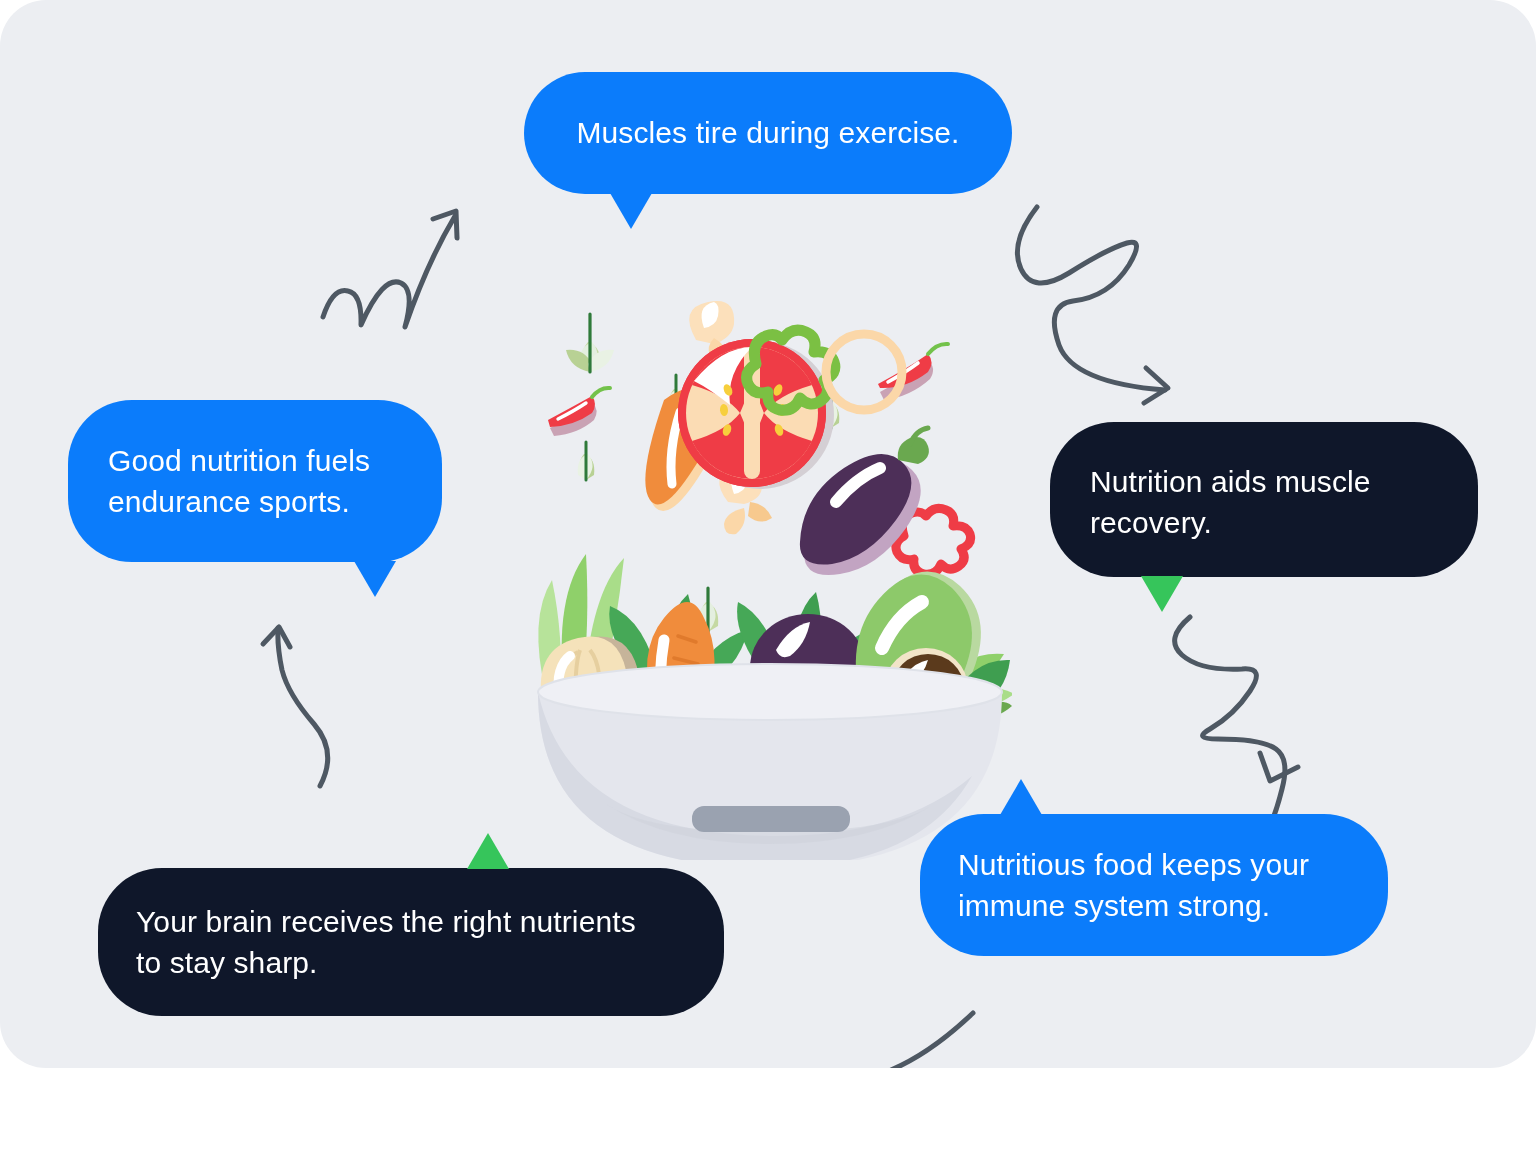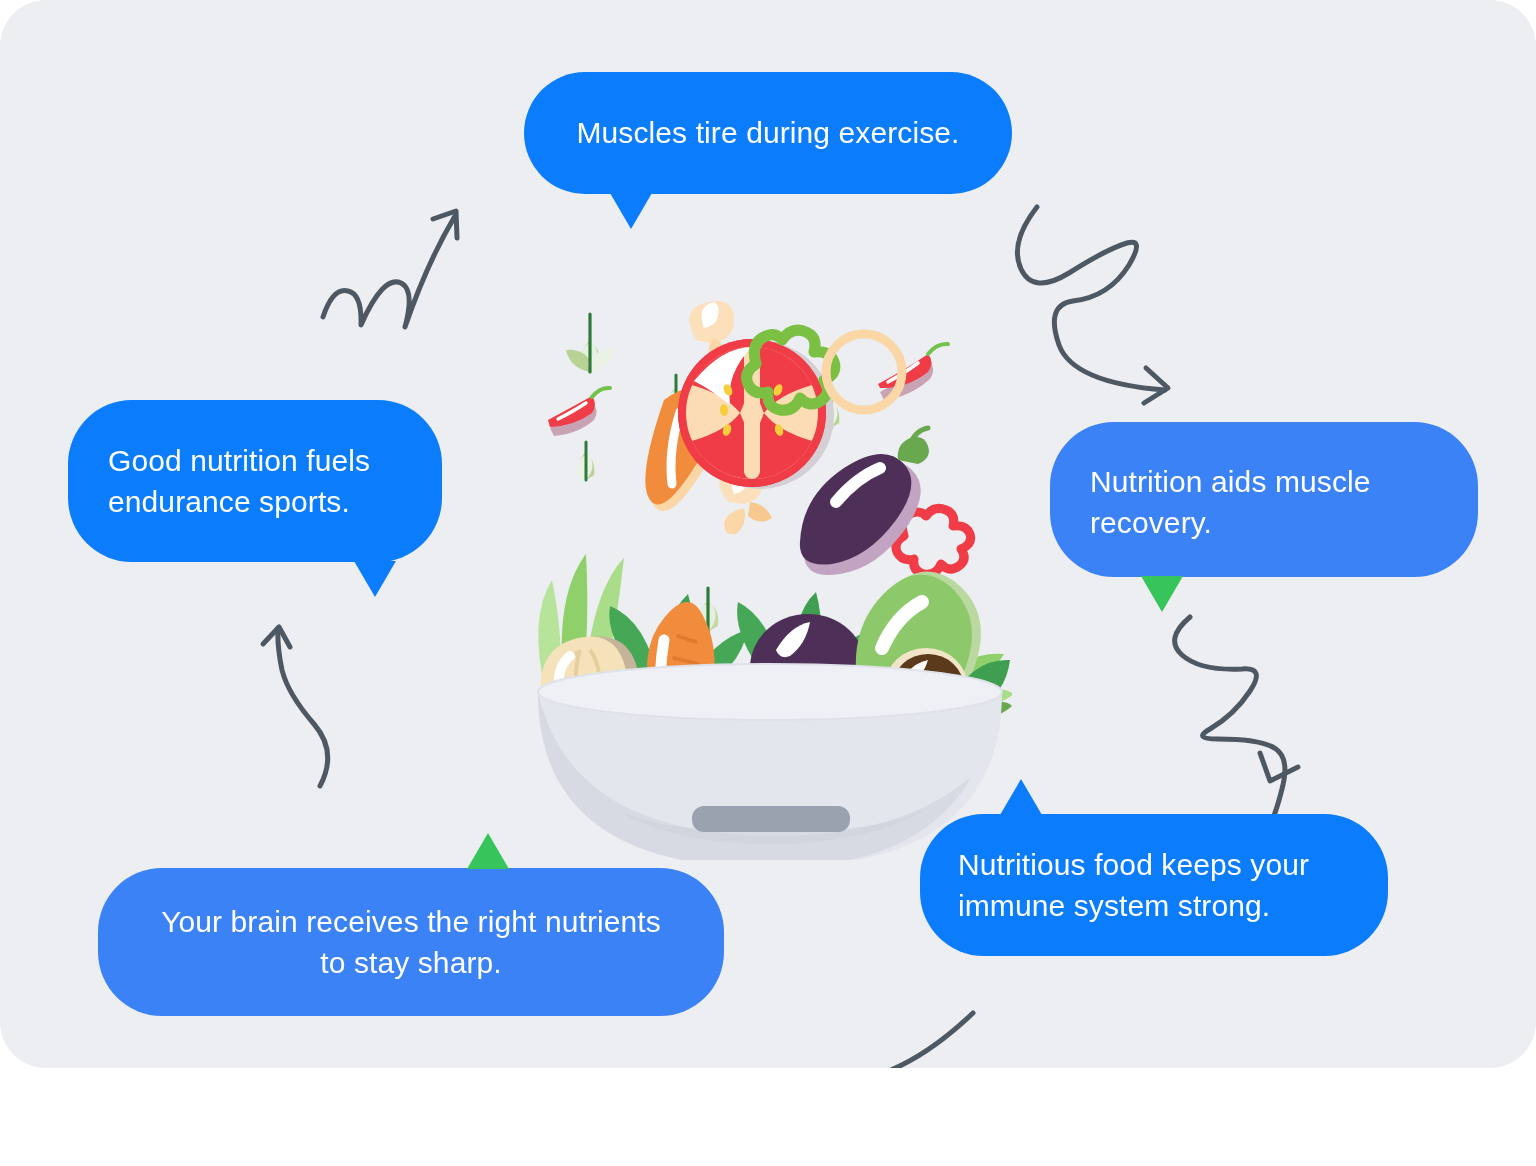--- a/index.html
+++ b/index.html
@@ -49,21 +49,21 @@
   .tail-down {
     border-left: 21px solid transparent;
     border-right: 21px solid transparent;
   }
   .tail-up {
     border-left: 21px solid transparent;
     border-right: 21px solid transparent;
   }
 
   .blue { background: #0b7cfb; }
-  .green { background: #3b82f6; }
+  .green { background: #0f172a; }
   .tail-down.blue-t { border-top: 36px solid #0b7cfb; }
   .tail-down.green-t { border-top: 36px solid #36c55b; }
   .tail-up.blue-t { border-bottom: 36px solid #0b7cfb; }
   .tail-up.green-t { border-bottom: 36px solid #36c55b; }
 
   
   #b-top {
     left: 524px; top: 72px; width: 488px; height: 122px;
     padding: 0 34px;
     justify-content: center;
@@ -90,21 +90,20 @@
 
   #b-bottom-right {
     left: 920px; top: 814px; width: 468px; height: 142px;
     padding: 0 38px;
   }
   #b-bottom-right .tail { left: 80px; top: -35px; }
 
   #b-bottom-left {
     left: 98px; top: 868px; width: 626px; height: 148px;
     padding: 0 38px;
-    text-align: center;
   }
   #b-bottom-left .tail { left: 369px; top: -35px; }
 
   
   .arrow-svg {
     position: absolute;
     overflow: visible;
   }
   .arrow-path {
     fill: none;

